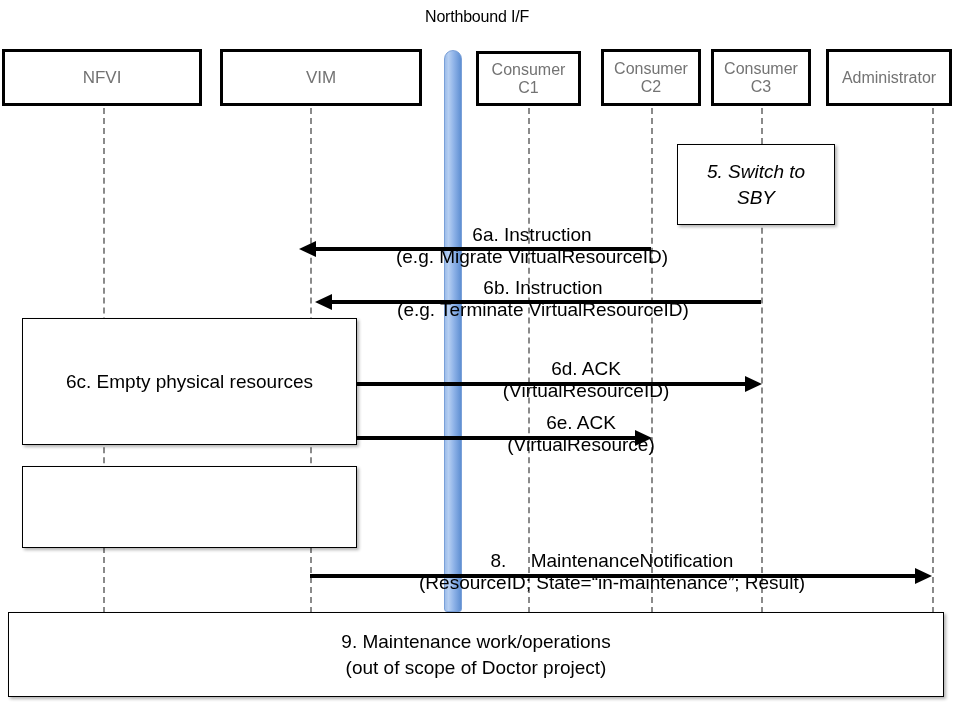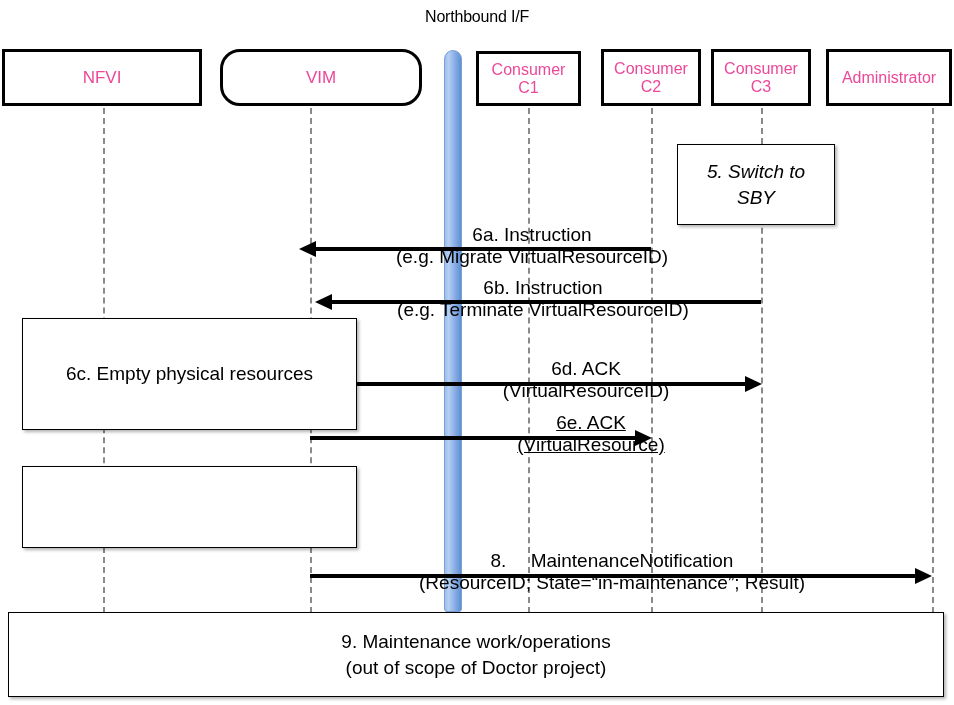--- a/index.html
+++ b/index.html
@@ -33,21 +33,21 @@
     position: absolute;
     box-sizing: border-box;
     border: 3px solid #000000;
     background: #ffffff;
     display: flex;
     align-items: center;
     justify-content: center;
     text-align: center;
     font-size: 17px;
     line-height: 1.12;
-    color: #ec4899;
+    color: #737373;
     z-index: 6;
   }
   .participant.small { font-size: 16px; align-items: center; }
 
   
   .lifeline {
     position: absolute;
     width: 0;
     border-left: 2px dashed #8a8a8a;
     z-index: 1;
@@ -135,21 +135,21 @@
   <div class="lifeline" style="left:651px; top:108px; height:505px;"></div>
   <div class="lifeline" style="left:761px; top:108px; height:505px;"></div>
   <div class="lifeline" style="left:932px; top:108px; height:505px;"></div>
 
   <div class="nb-bar"></div>
 
   <div class="participant" style="left:2px; top:49px; width:200px; height:57px;">
     <span>NFVI</span>
   </div>
 
-  <div class="participant" style="left:220px; top:49px; width:202px; height:57px;border-radius:20px;">
+  <div class="participant" style="left:220px; top:49px; width:202px; height:57px;">
     <span>VIM</span>
   </div>
 
   <div class="participant small" style="left:476px; top:51px; width:105px; height:55px; flex-direction:column;">
     <span>Consumer</span>
     <span>C1</span>
   </div>
 
   <div class="participant small" style="left:601px; top:49px; width:100px; height:57px; flex-direction:column;">
     <span>Consumer</span>
@@ -177,34 +177,34 @@
     <span class="l2">(e.g. Migrate VirtualResourceID)</span>
   </div>
 
   <div class="msg" style="left:330px; top:300px; width:431px;"></div>
   <div class="arrowhead left" style="left:315px; top:294px;"></div>
   <div class="msg-label" style="left:369px; top:277px; width:348px;">
     <span class="l1">6b. Instruction</span>
     <span class="l2">(e.g. Terminate VirtualResourceID)</span>
   </div>
 
-  <div class="note" style="left:22px; top:318px; width:335px; height:112px;">
+  <div class="note" style="left:22px; top:318px; width:335px; height:127px;">
     <span>6c. Empty physical resources</span>
   </div>
 
   <div class="msg" style="left:357px; top:382px; width:388px;"></div>
   <div class="arrowhead right" style="left:745px; top:376px;"></div>
   <div class="msg-label" style="left:412px; top:358px; width:348px;">
     <span class="l1">6d. ACK</span>
     <span class="l2">(VirtualResourceID)</span>
   </div>
 
   <div class="msg" style="left:310px; top:436px; width:325px;"></div>
   <div class="arrowhead right" style="left:635px; top:430px;"></div>
-  <div class="msg-label" style="left:417px; top:412px; width:348px;text-decoration:underline;">
+  <div class="msg-label" style="left:407px; top:412px; width:348px;">
     <span class="l1">6e. ACK</span>
     <span class="l2">(VirtualResource)</span>
   </div>
 
   <div class="note" style="left:22px; top:466px; width:335px; height:82px; flex-direction:column;">
   </div>
 
   <div class="msg" style="left:310px; top:574px; width:605px;"></div>
   <div class="arrowhead right" style="left:915px; top:568px;"></div>
   <div class="msg-label wide" style="left:372px; top:550px; width:480px;">

